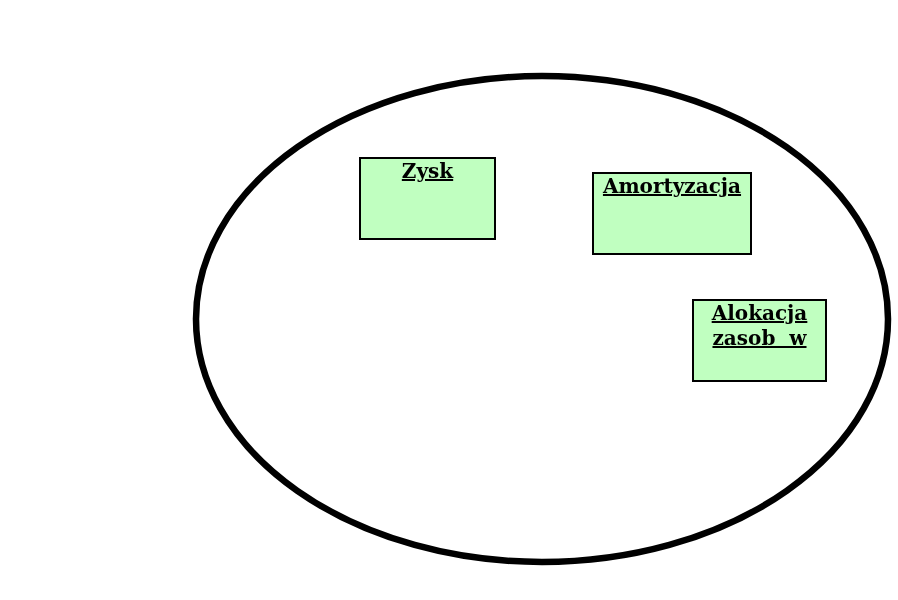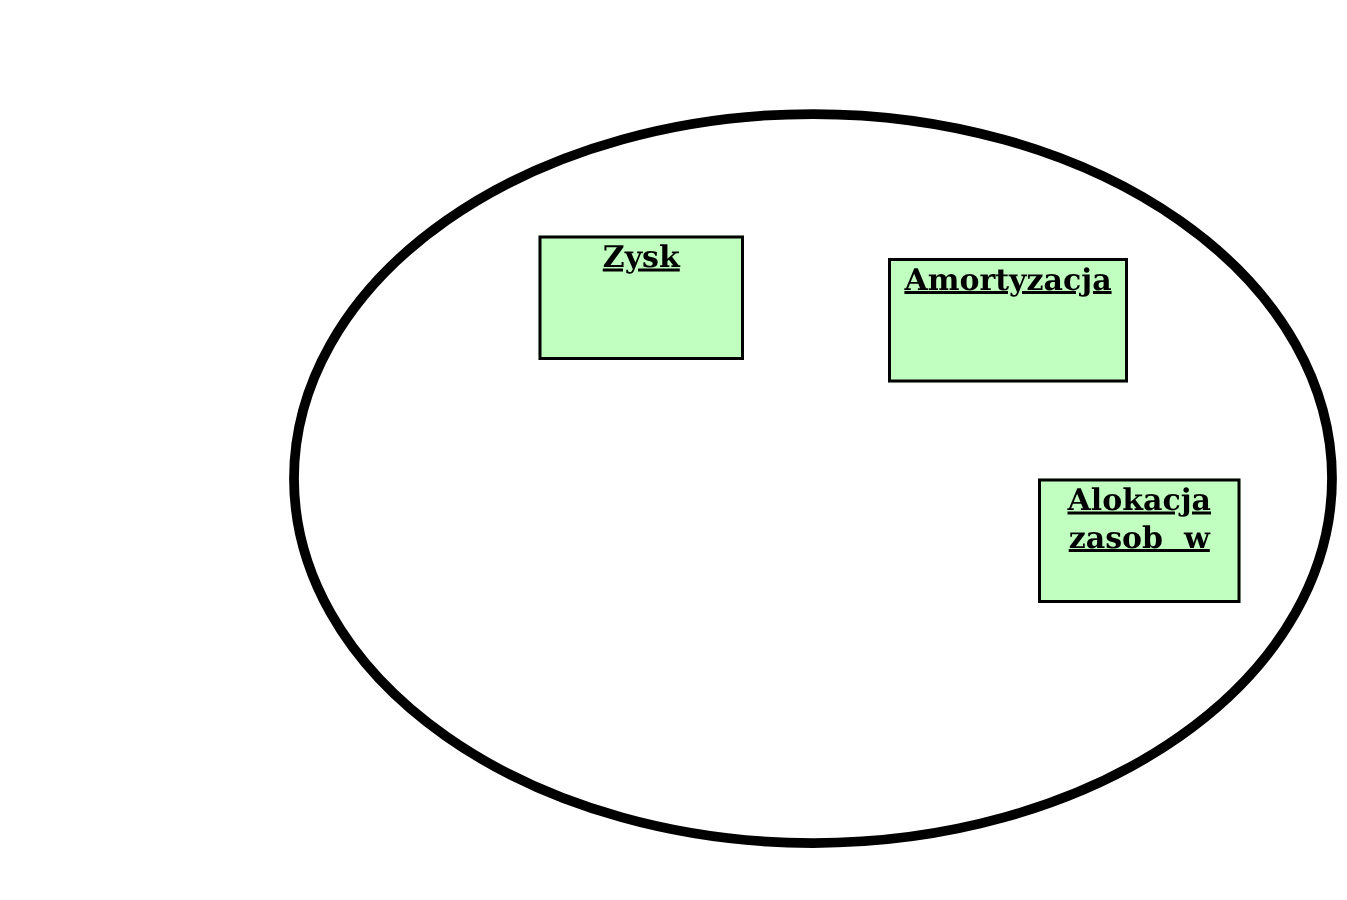--- a/index.html
+++ b/index.html
@@ -39,21 +39,21 @@
     text-align: center;
     font-weight: bold;
     font-size: 20px;
     line-height: 25px;
     color: #000000;
     flex-shrink: 0;
   }
   .box-zysk           { left: 359px; top: 157px; width: 137px; height: 83px; }
   .box-amortyzacja    { left: 592px; top: 172px; width: 160px; height: 83px; }
   .box-zwolnienia     { left: 268px; top: 299px; width: 135px; height: 83px; }
-  .box-alokacja       { left: 692px; top: 299px; width: 135px; height: 83px; margin-top: 20px; }
+  .box-alokacja       { left: 692px; top: 299px; width: 135px; height: 83px; }
   .box-przyspieszenie { left: 472px; top: 422px; width: 157px; height: 86px; }
 </style>
 </head>
 <body>
 
 <div class="canvas">
 
   <svg class="ellipse-layer" viewBox="0 0 898 600" xmlns="http://www.w3.org/2000/svg">
     <ellipse cx="542" cy="319" rx="346" ry="243" fill="none" stroke-width="6.5" stroke="#000000"></ellipse>
   </svg>

